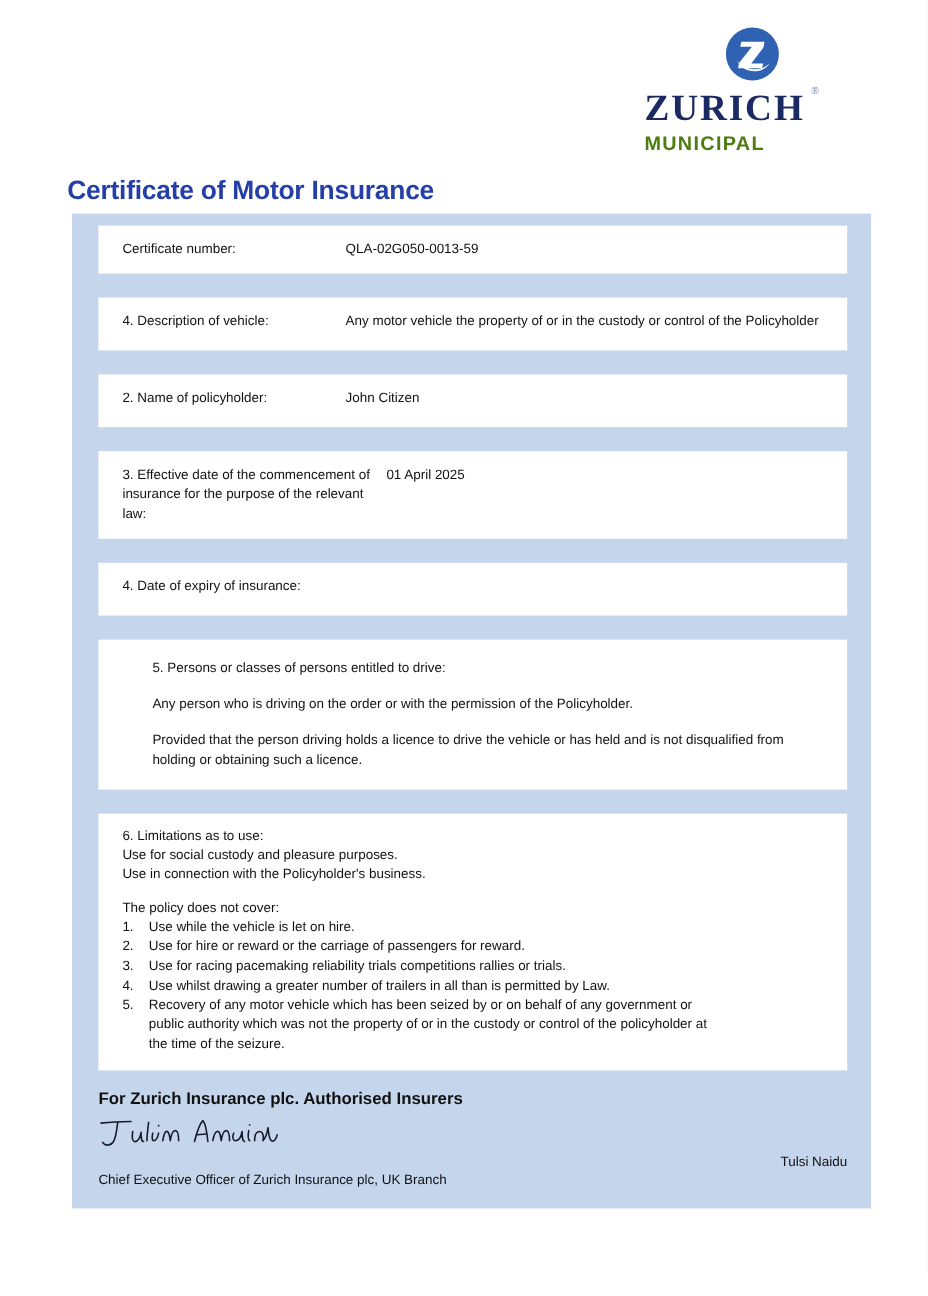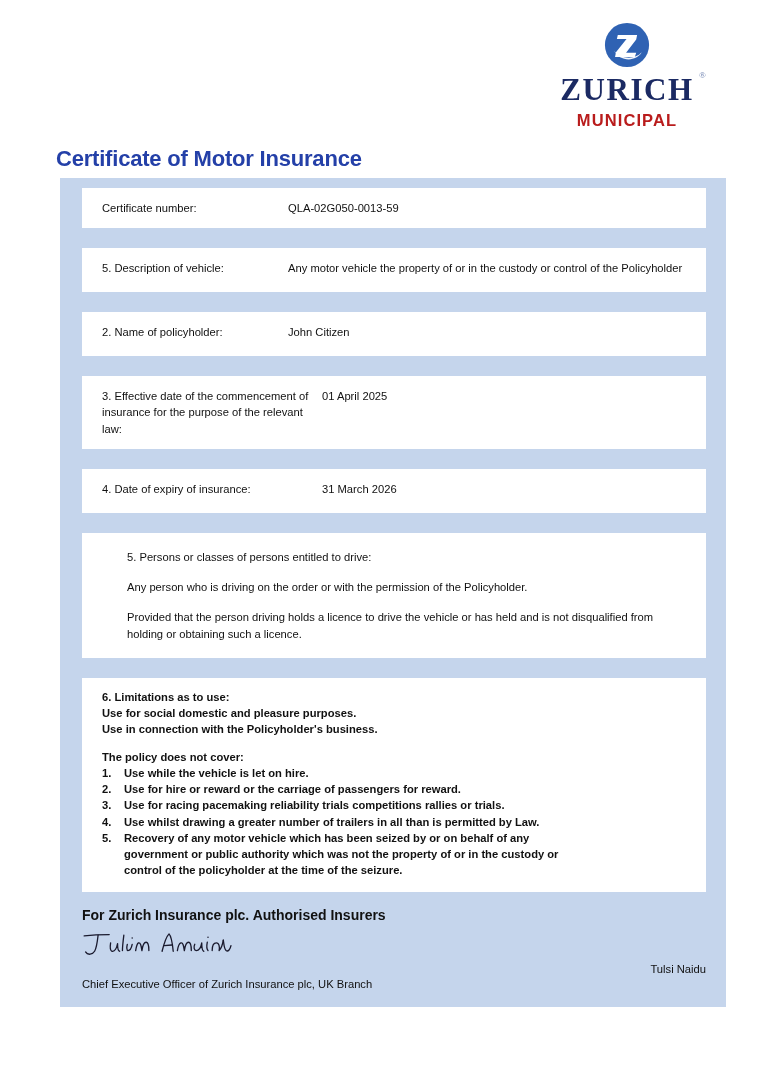--- a/index.html
+++ b/index.html
@@ -15,21 +15,20 @@
     color: #111111;
     overflow: hidden;
   }
 
   
   .logo-block {
     position: absolute;
     top: 22px;
     right: 56px;
     width: 180px;
-    text-align: center;
   }
   .logo-mark {
     width: 46px;
     height: 46px;
     margin: 0 auto 6px auto;
     display: block;
   }
   .logo-wordmark {
     position: relative;
     display: inline-block;
@@ -48,21 +47,21 @@
     font-weight: 400;
     letter-spacing: 0;
     color: #6b7fae;
   }
   .logo-sub {
     margin-top: 7px;
     font-family: "Liberation Sans", sans-serif;
     font-size: 16.5px;
     font-weight: 700;
     letter-spacing: 1.1px;
-    color: #b91c1c;
+    color: #4d7c0f;
     line-height: 1;
   }
 
   
   .doc-title {
     position: absolute;
     left: 56px;
     top: 132px;
     font-size: 22px;
     font-weight: 700;
@@ -188,21 +187,21 @@
     <div class="row">
       <div class="row-label">Certificate number:</div>
       <div class="row-value">QLA-02G050-0013-59</div>
     </div>
   </div>
 
   <div class="gap"></div>
 
   <div class="card card-tall-1">
     <div class="row">
-      <div class="row-label">5. Description of vehicle:</div>
+      <div class="row-label">4. Description of vehicle:</div>
       <div class="row-value">Any motor vehicle the property of or in the custody or control of the Policyholder</div>
     </div>
   </div>
 
   <div class="gap"></div>
 
   <div class="card card-tall-2">
     <div class="row">
       <div class="row-label">2. Name of policyholder:</div>
       <div class="row-value">John Citizen</div>
@@ -216,37 +215,36 @@
       <div class="row-label" style="width:220px;flex:0 0 220px;">3. Effective date of the commencement of insurance for the purpose of the relevant law:</div>
       <div class="row-value">01 April 2025</div>
     </div>
   </div>
 
   <div class="gap"></div>
 
   <div class="card card-tall-4">
     <div class="row">
       <div class="row-label" style="width:220px;flex:0 0 220px;">4. Date of expiry of insurance:</div>
-      <div class="row-value">31 March 2026</div>
     </div>
   </div>
 
   <div class="gap"></div>
 
   <div class="card" style="padding-top:16px;padding-bottom:16px;padding-left:45px;">
     <p class="para">5. Persons or classes of persons entitled to drive:</p>
     <p class="para">Any person who is driving on the order or with the permission of the Policyholder.</p>
     <p class="para">Provided that the person driving holds a licence to drive the vehicle or has held and is not disqualified from holding or obtaining such a licence.</p>
   </div>
 
   <div class="gap"></div>
 
-  <div class="card" style="padding-top:11px;padding-bottom:14px;font-weight:bold;">
+  <div class="card" style="padding-top:11px;padding-bottom:14px;">
     <p class="tight">6. Limitations as to use:</p>
-    <p class="tight">Use for social domestic and pleasure purposes.</p>
+    <p class="tight">Use for social custody and pleasure purposes.</p>
     <p class="tight">Use in connection with the Policyholder's business.</p>
     <p class="tight" style="margin-top:11px;">The policy does not cover:</p>
     <ul class="list">
       <li>
         <span class="num">1.</span>
         <span class="txt">Use while the vehicle is let on hire.</span>
       </li>
       <li>
         <span class="num">2.</span>
         <span class="txt">Use for hire or reward or the carriage of passengers for reward.</span>

